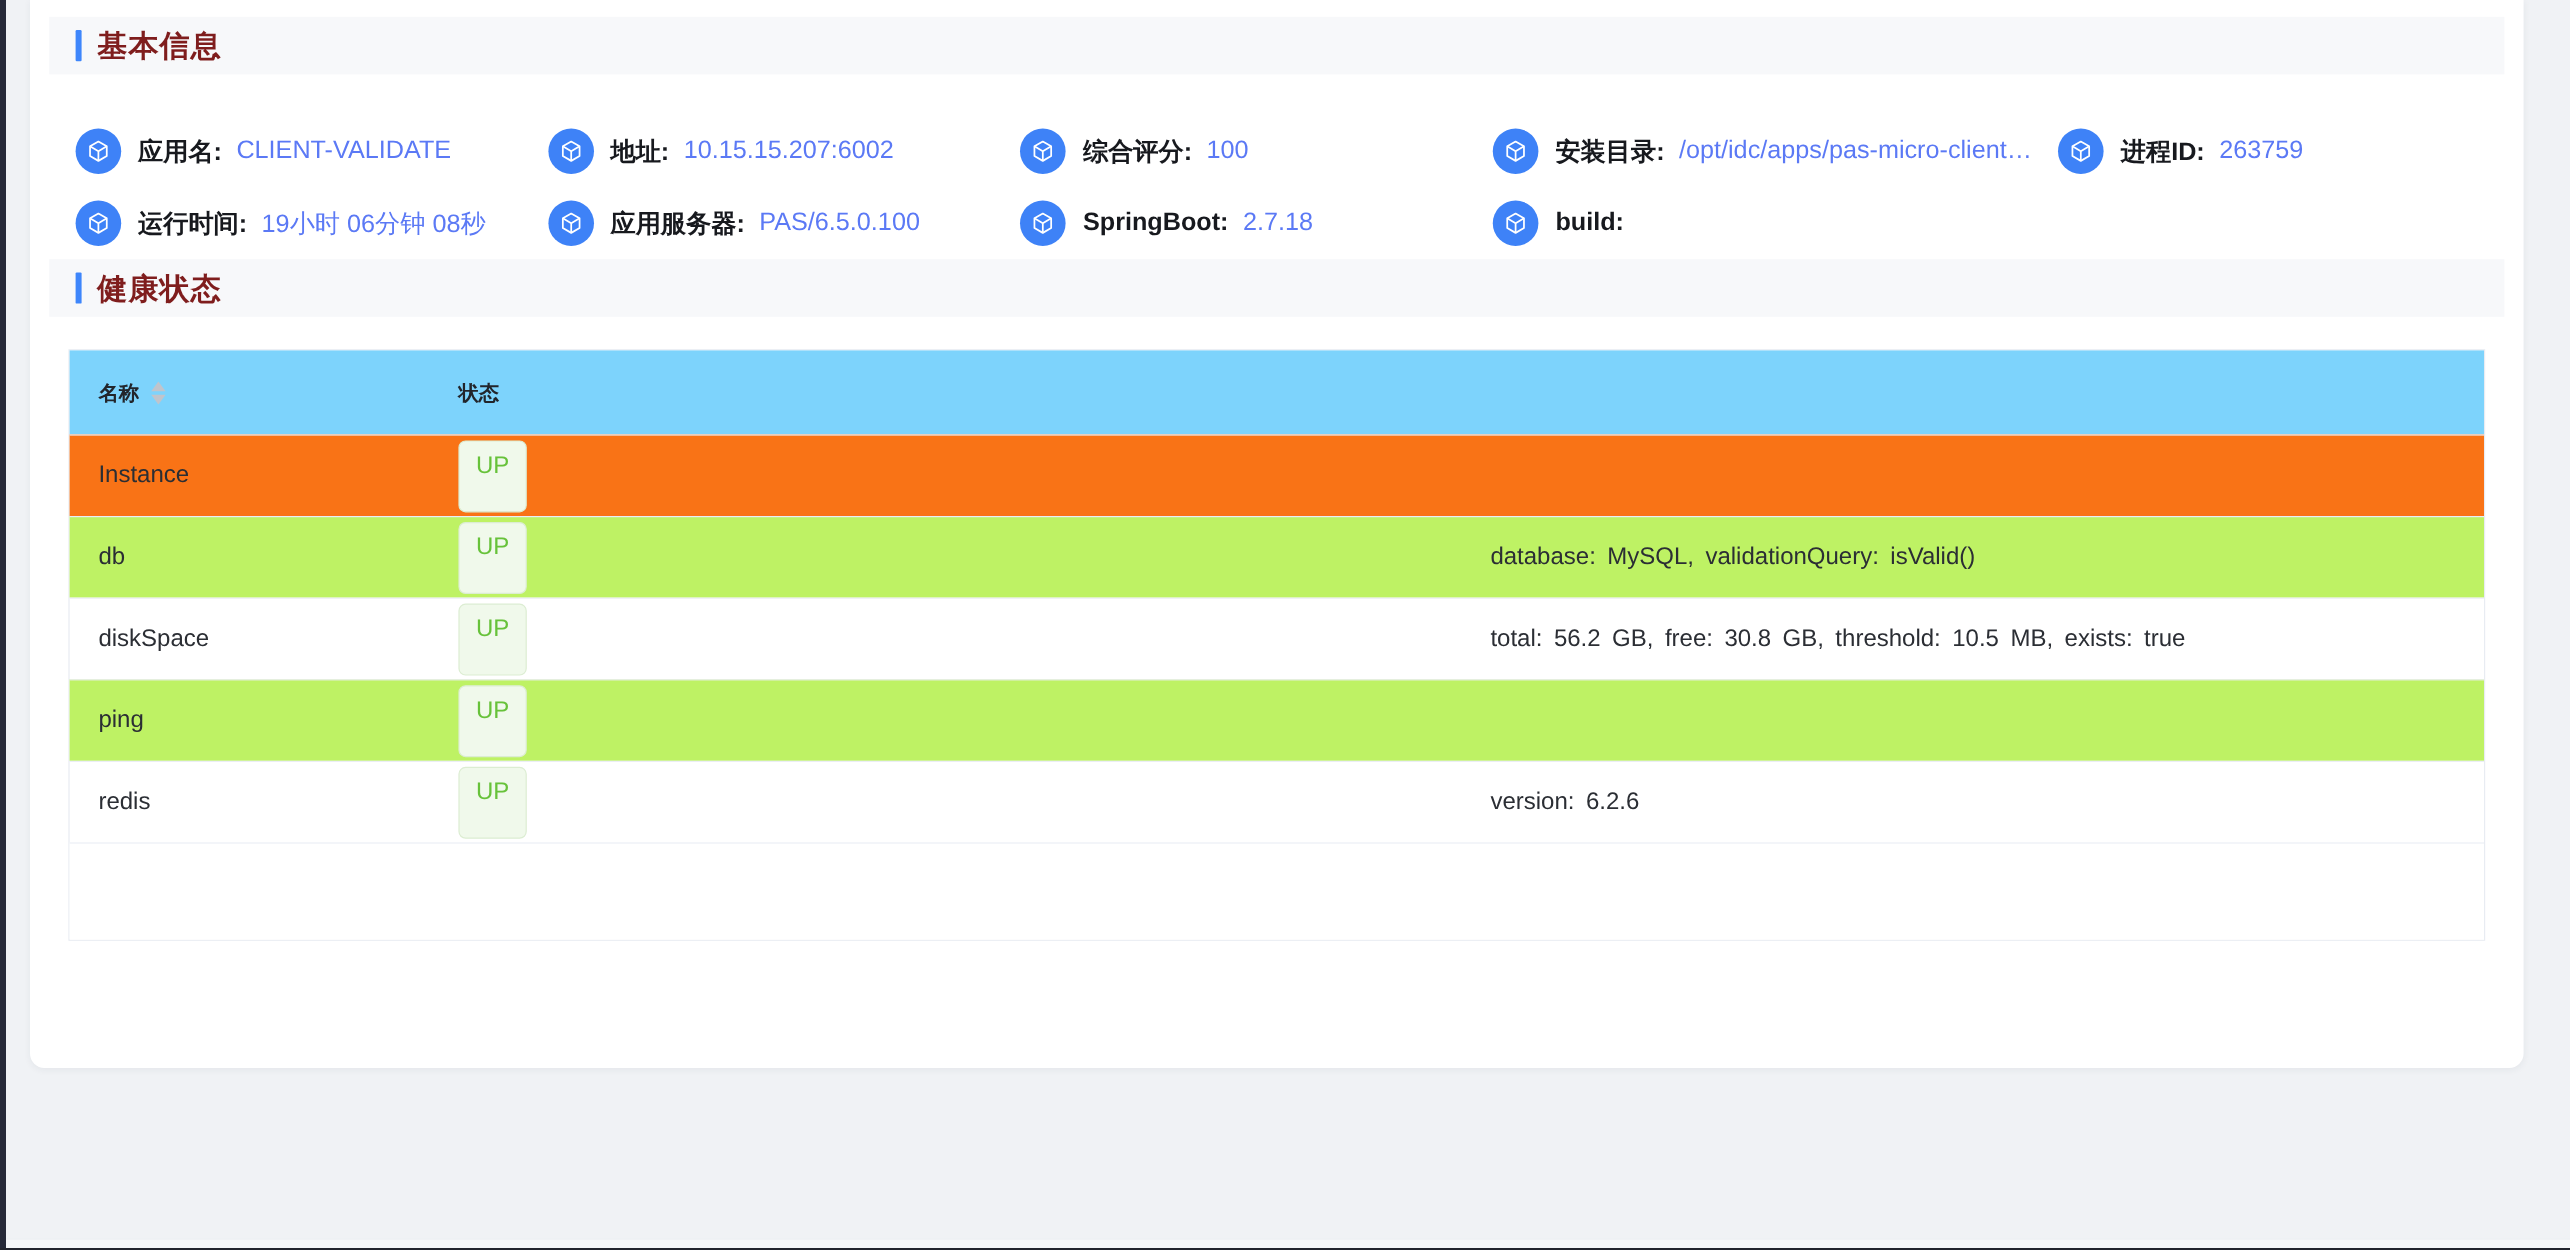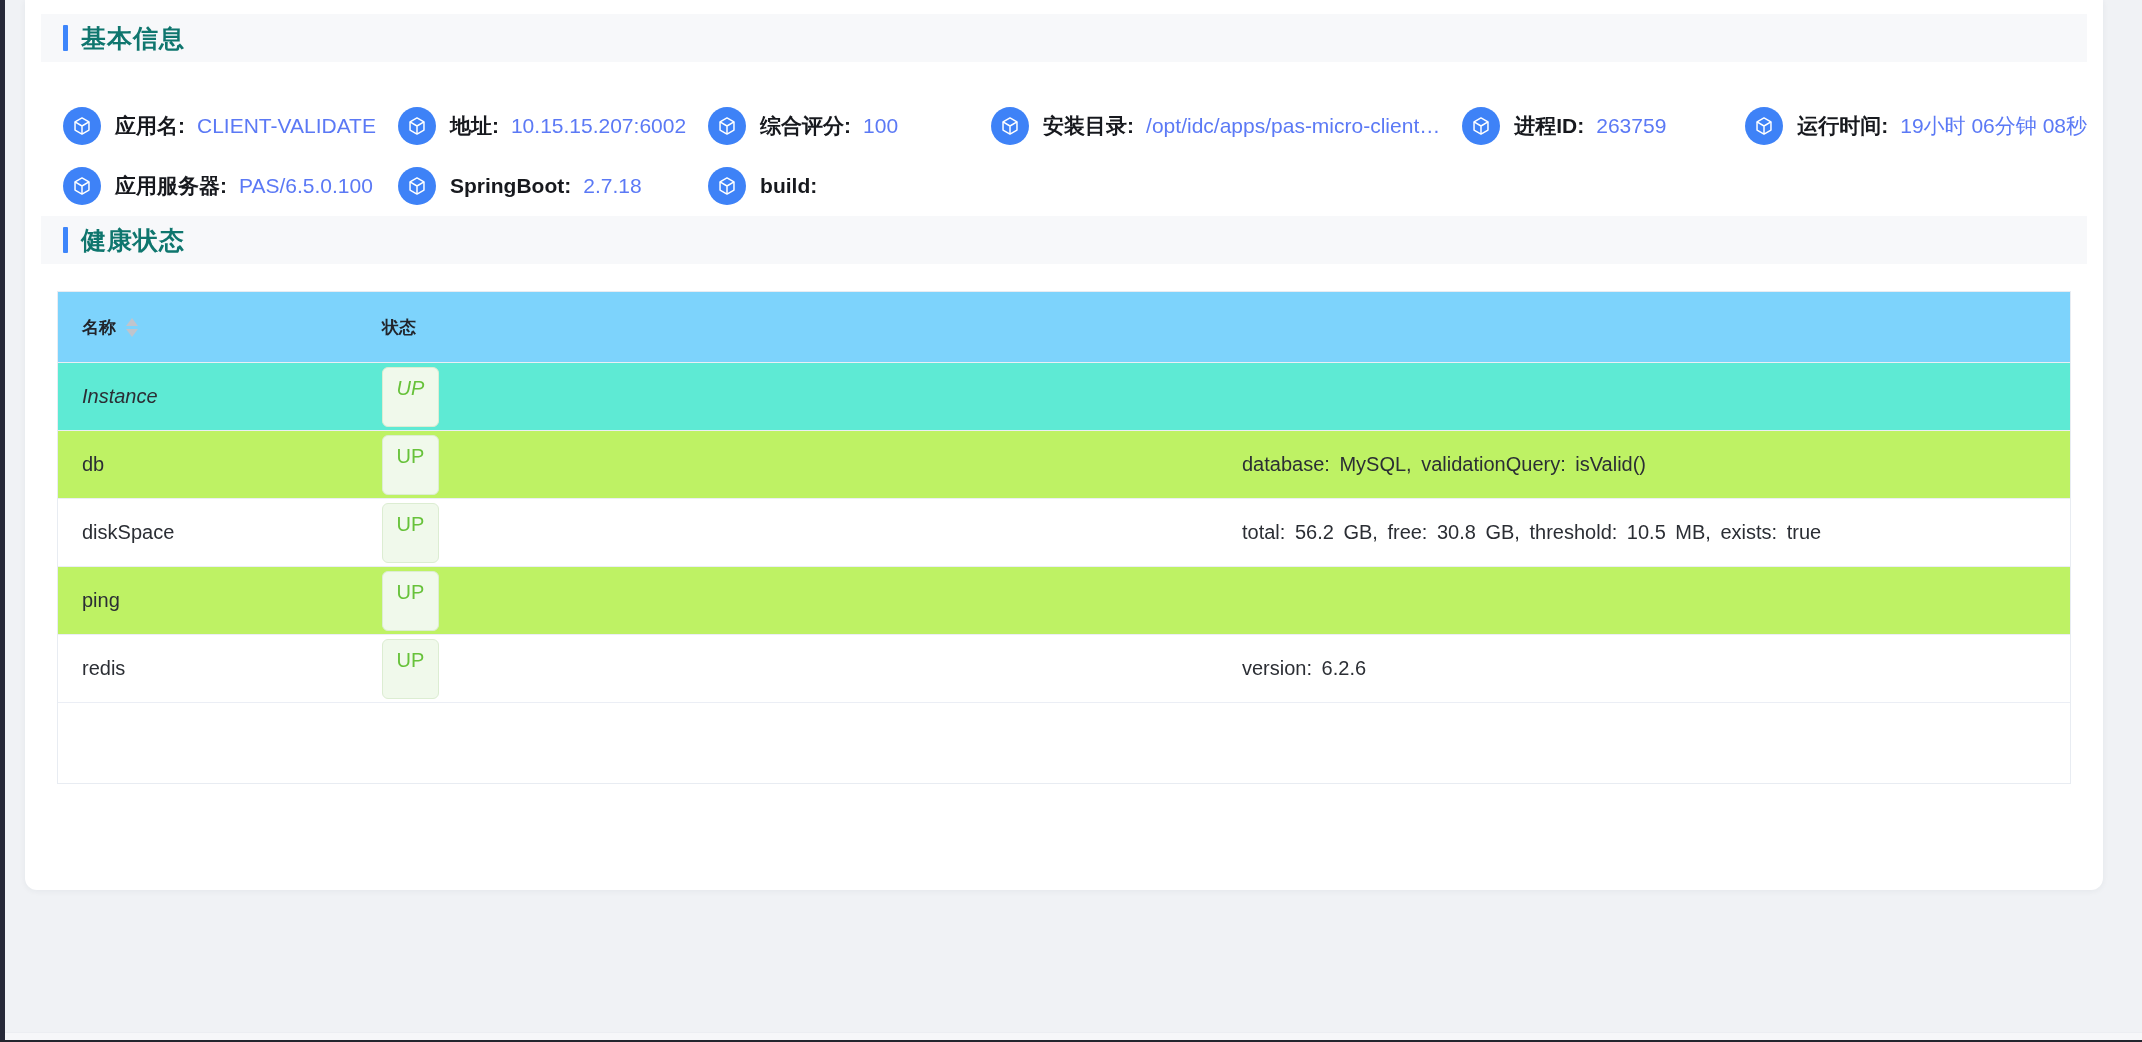--- a/index.html
+++ b/index.html
@@ -28,27 +28,27 @@
     height:48px;
     background:#f7f8fa;
     display:flex; align-items:center;
     padding-left:22px;
   }
   .accent-bar {
     width:5px; height:26px; background:#3e86fb; border-radius:1px;
     margin-right:13px; flex:none;
   }
   .section-title {
-    font-size:25px; font-weight:bold; color:#0f766e; letter-spacing:1px;
+    font-size:25px; font-weight:bold; color:#7f1d1d; letter-spacing:1px;
   }
   
   .info-grid {
     margin-top:34px;
     display:grid;
-    grid-template-columns:repeat(6,1fr);
+    grid-template-columns:repeat(5,1fr);
     grid-auto-rows:60px;
   }
   .info-item { display:flex; align-items:center; padding-left:22px; }
   .cube-badge {
     flex:none; width:38px; height:38px; border-radius:50%;
     background:#3e82f7;
     display:flex; align-items:center; justify-content:center;
   }
   .info-label { font-size:21px; font-weight:bold; color:#17191e; margin-left:14px; white-space:nowrap; }
   .info-value { font-size:21px; color:#5b79f5; margin-left:12px; white-space:nowrap; }
@@ -62,21 +62,21 @@
     display:grid;
     grid-template-columns:316px 850px 1fr;
     align-items:center;
   }
   .t-head {
     height:70px;
     background:#7dd3fc;
     font-weight:bold; font-size:17px; color:#22252b;
   }
   .t-body-row { height:68px; border-top:1px solid #ebeef5; font-size:20px; color:#2b2e34; }
-  .t-body-row.row-hl { background:#5eead4;font-style:italic; }
+  .t-body-row.row-hl { background:#f97316; }
   .t-body-row.row-stripe { background:#bef264; }
   .cell-name { padding-left:24px; display:flex; align-items:center; }
   .cell-status { padding-left:8px; }
   .cell-content { padding-left:18px; word-spacing:4px; }
   .sort-carets { display:inline-flex; flex-direction:column; margin-left:10px; }
   .caret-up { width:0; height:0; border-left:6px solid transparent; border-right:6px solid transparent; border-bottom:8px solid #c0c4cc; margin-bottom:3px; }
   .caret-down { width:0; height:0; border-left:6px solid transparent; border-right:6px solid transparent; border-top:8px solid #c0c4cc; }
   .status-badge {
     display:inline-block; width:57px; height:60px; line-height:40px;
     text-align:center; font-size:20px;

